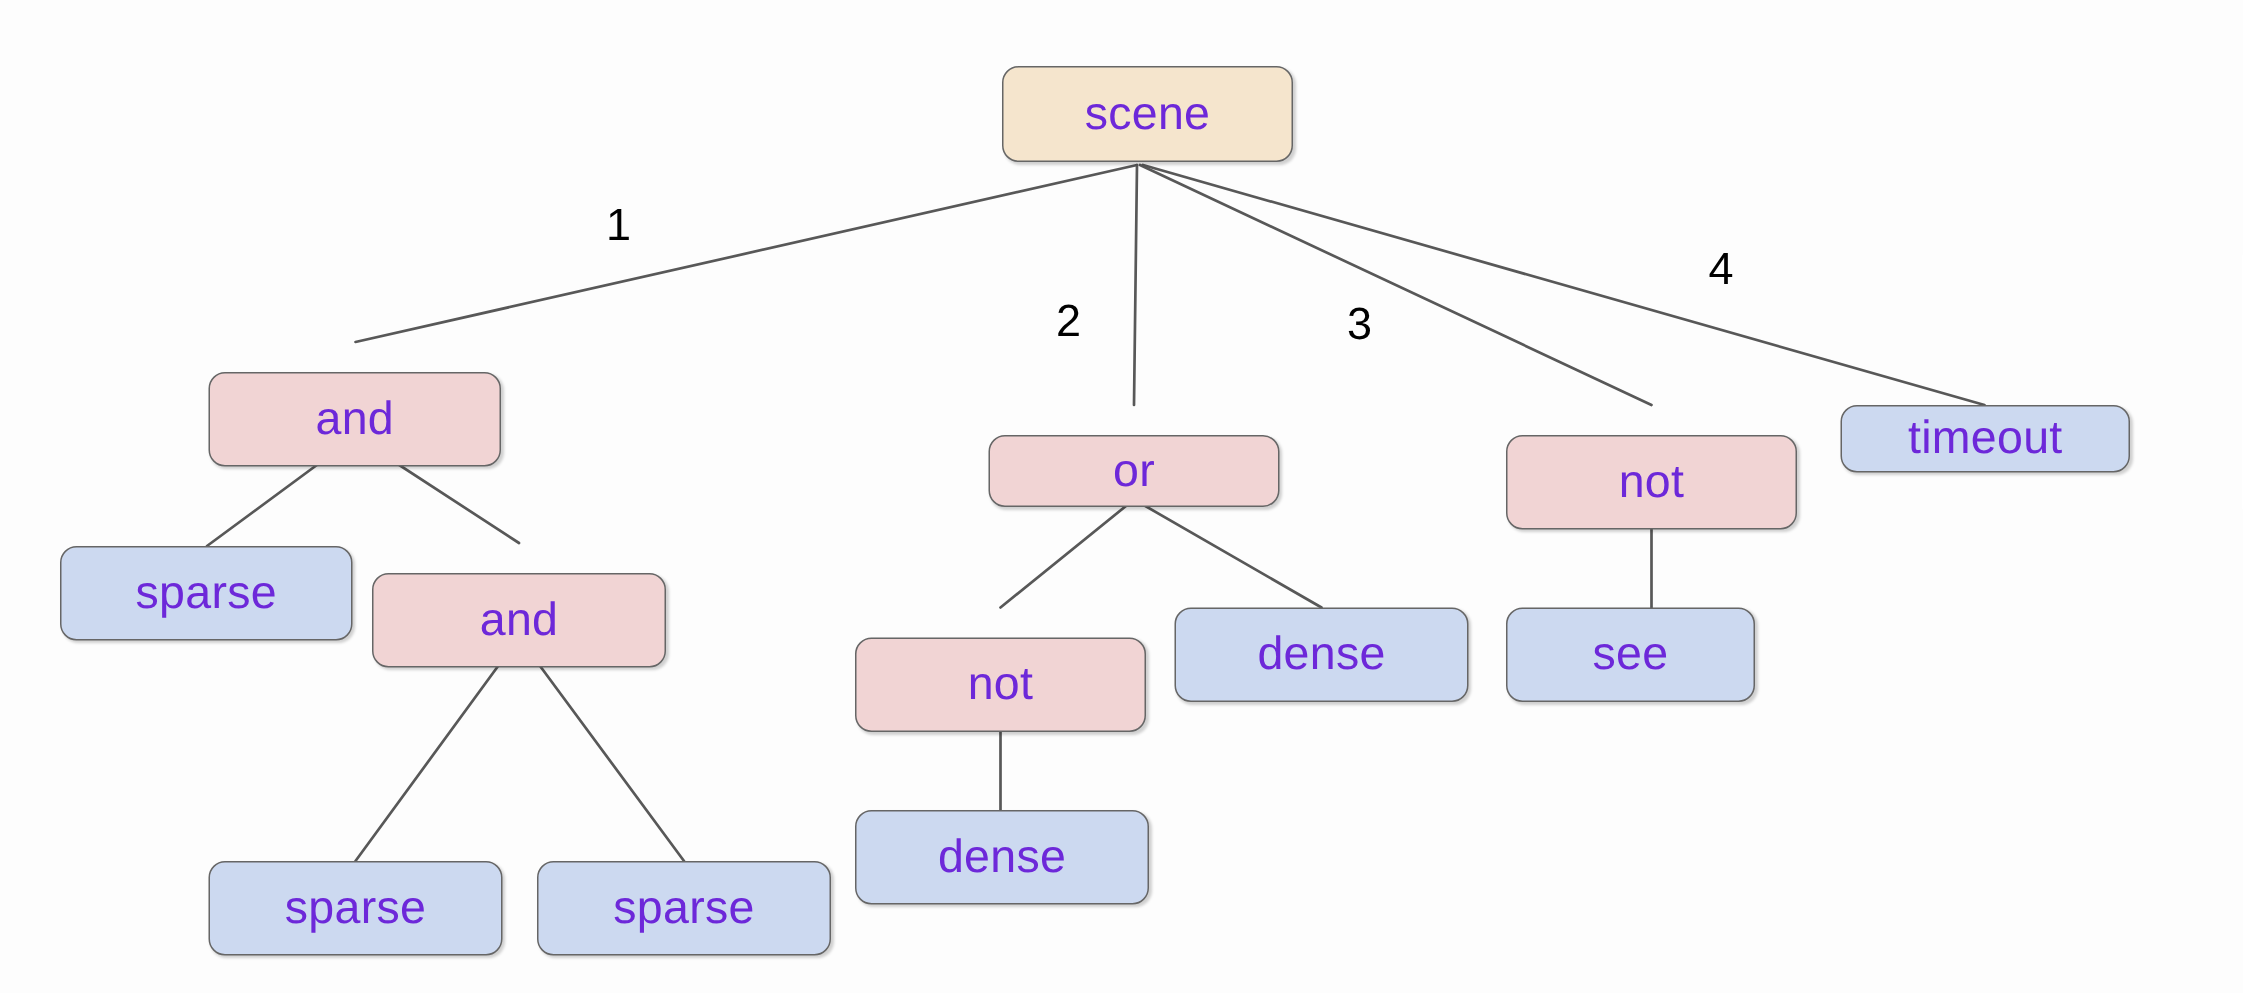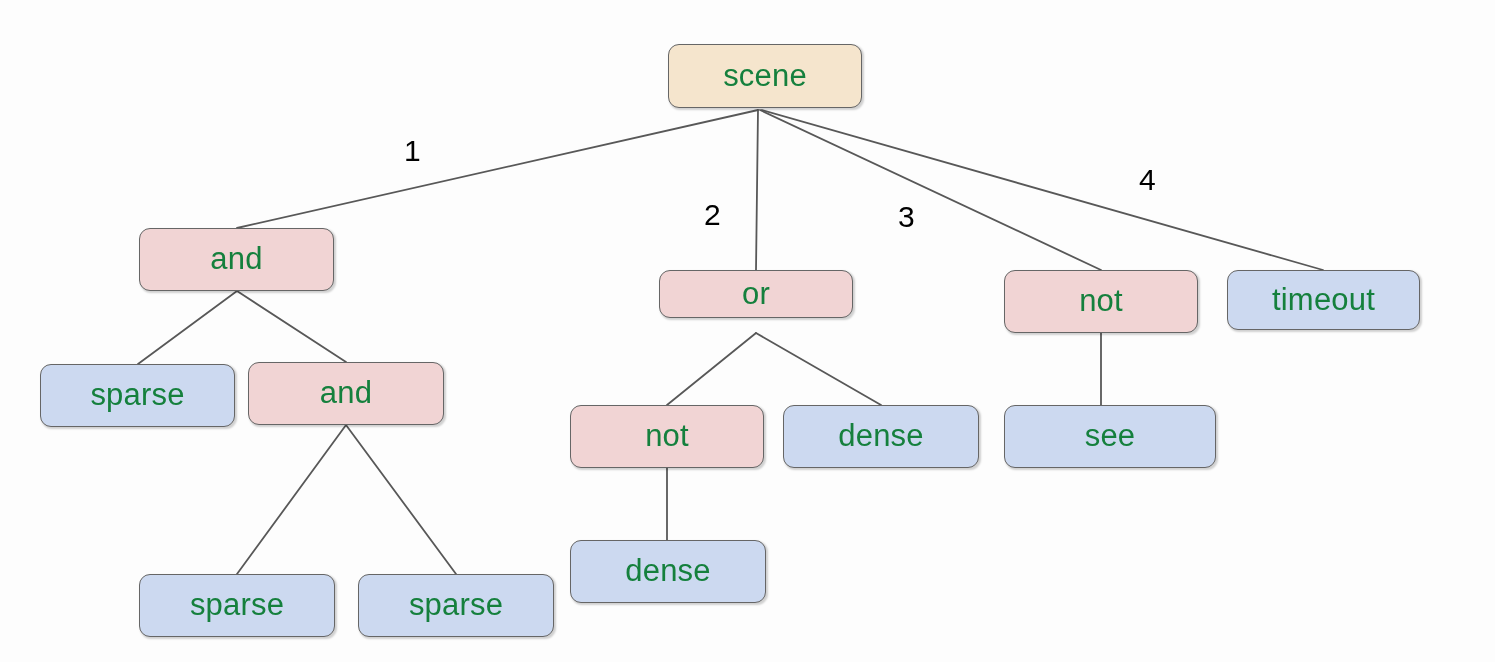--- a/index.html
+++ b/index.html
@@ -27,33 +27,33 @@
     pointer-events: none;
   }
   .node {
     position: absolute;
     box-sizing: border-box;
     border: 1.6px solid #666666;
     border-radius: 11px;
     display: flex;
     align-items: center;
     justify-content: center;
-    color: #15803d;
+    color: #6d28d9;
     font-size: 31px;
     line-height: 1;
     letter-spacing: 0.2px;
     box-shadow: 1.5px 1.5px 2px rgba(0,0,0,0.18);
     white-space: nowrap;
   }
   .node-label {
     display: block;
     transform: translateY(-1px);
   }
   .fill-root   { background: #f5e5cd; }
-  .fill-op     { background: #f1d4d4; }
+  .fill-op     { background: #f1d4d4; margin-top: 20px; }
   .fill-leaf   { background: #ccd9f0; }
 
   .edge-label {
     position: absolute;
     font-size: 30px;
     color: #000000;
     line-height: 1;
     white-space: nowrap;
   }
 </style>
@@ -83,36 +83,36 @@
       </div>
       <div class="node fill-op" style="left: 139px; top: 228px; width: 195px; height: 63px;">
         <span class="node-label">and</span>
       </div>
       <div class="node fill-op" style="left: 659px; top: 270px; width: 194px; height: 48px;">
         <span class="node-label">or</span>
       </div>
       <div class="node fill-op" style="left: 1004px; top: 270px; width: 194px; height: 63px;">
         <span class="node-label">not</span>
       </div>
-      <div class="node fill-leaf" style="left: 1227px; top: 270px; width: 193px; height: 60px;">
+      <div class="node fill-leaf" style="left: 1227px; top: 270px; width: 193px; height: 45px;">
         <span class="node-label">timeout</span>
       </div>
       <div class="node fill-leaf" style="left: 40px; top: 364px; width: 195px; height: 63px;">
         <span class="node-label">sparse</span>
       </div>
       <div class="node fill-op" style="left: 248px; top: 362px; width: 196px; height: 63px;">
         <span class="node-label">and</span>
       </div>
       <div class="node fill-op" style="left: 570px; top: 405px; width: 194px; height: 63px;">
         <span class="node-label">not</span>
       </div>
       <div class="node fill-leaf" style="left: 783px; top: 405px; width: 196px; height: 63px;">
         <span class="node-label">dense</span>
       </div>
-      <div class="node fill-leaf" style="left: 1004px; top: 405px; width: 212px; height: 63px;">
+      <div class="node fill-leaf" style="left: 1004px; top: 405px; width: 166px; height: 63px;">
         <span class="node-label">see</span>
       </div>
       <div class="node fill-leaf" style="left: 570px; top: 540px; width: 196px; height: 63px;">
         <span class="node-label">dense</span>
       </div>
       <div class="node fill-leaf" style="left: 139px; top: 574px; width: 196px; height: 63px;">
         <span class="node-label">sparse</span>
       </div>
       <div class="node fill-leaf" style="left: 358px; top: 574px; width: 196px; height: 63px;">
         <span class="node-label">sparse</span>

